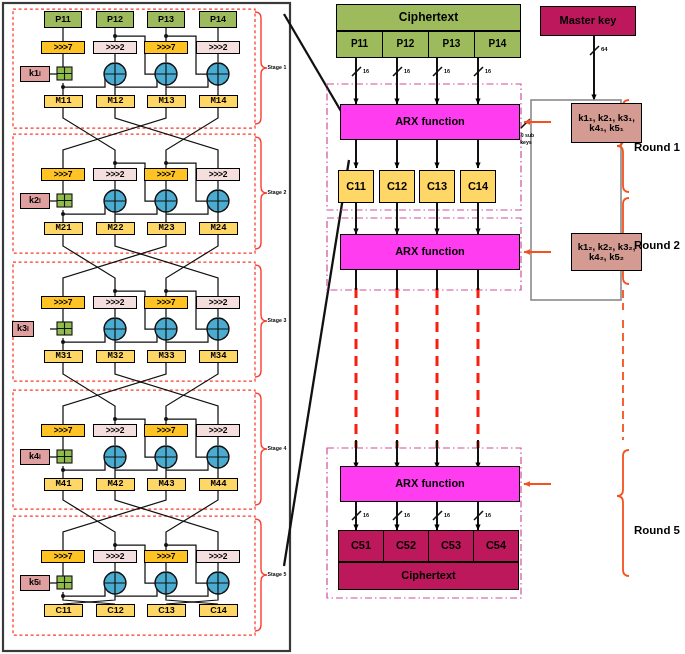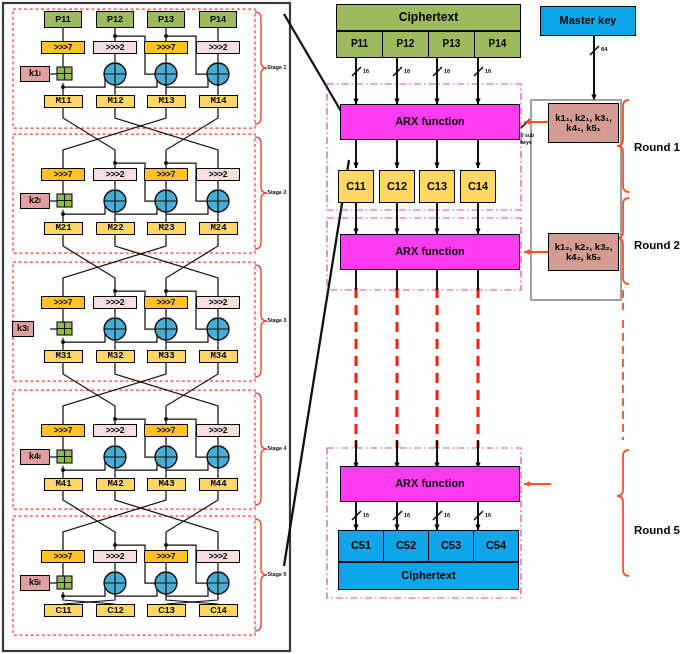--- a/index.html
+++ b/index.html
@@ -12,22 +12,22 @@
        line-height:1.05;}
   .box{border:1.4px solid #000;}
   .p-box{background:#9dbb5c;font-size:9px;}
   .plain-box{background:#9dbb5c;font-size:12px;}
   .rot-a{background:#ffc423;font-size:8.5px;letter-spacing:-0.3px;}
   .rot-b{background:#f4dede;font-size:8.5px;letter-spacing:-0.3px;}
   .m-box{background:#ffd766;font-size:9px;font-family:Liberation Mono, monospace;}
   .c-box{background:#ffd766;font-size:9px;}
   .k-box{background:#e0a0a0;font-size:9px;}
   .arx{background:#ff3cf0;font-size:11px;}
-  .cblk{background:#0ea5e9;font-size:11px;}
-  .subkey{background:#d39b92;font-size:9.5px;}
+  .cblk{background:#be185d;font-size:11px;}
+  .subkey{background:#d39b92;font-size:9.5px;margin-left:23px;}
   .round-lbl{font-size:11.5px;}
   .stage-lbl{font-size:5.2px;letter-spacing:0.1px;}
   .bits{position:absolute;font-size:5.4px;font-weight:bold;color:#000;}
   .bits64{position:absolute;font-size:6px;font-weight:bold;color:#000;}
   .subkeylab{position:absolute;font-size:5.2px;font-weight:bold;color:#000;
              text-align:center;line-height:1.25;width:22px;}
   sub{font-size:0.72em;}
 </style>
 </head>
 <body>

